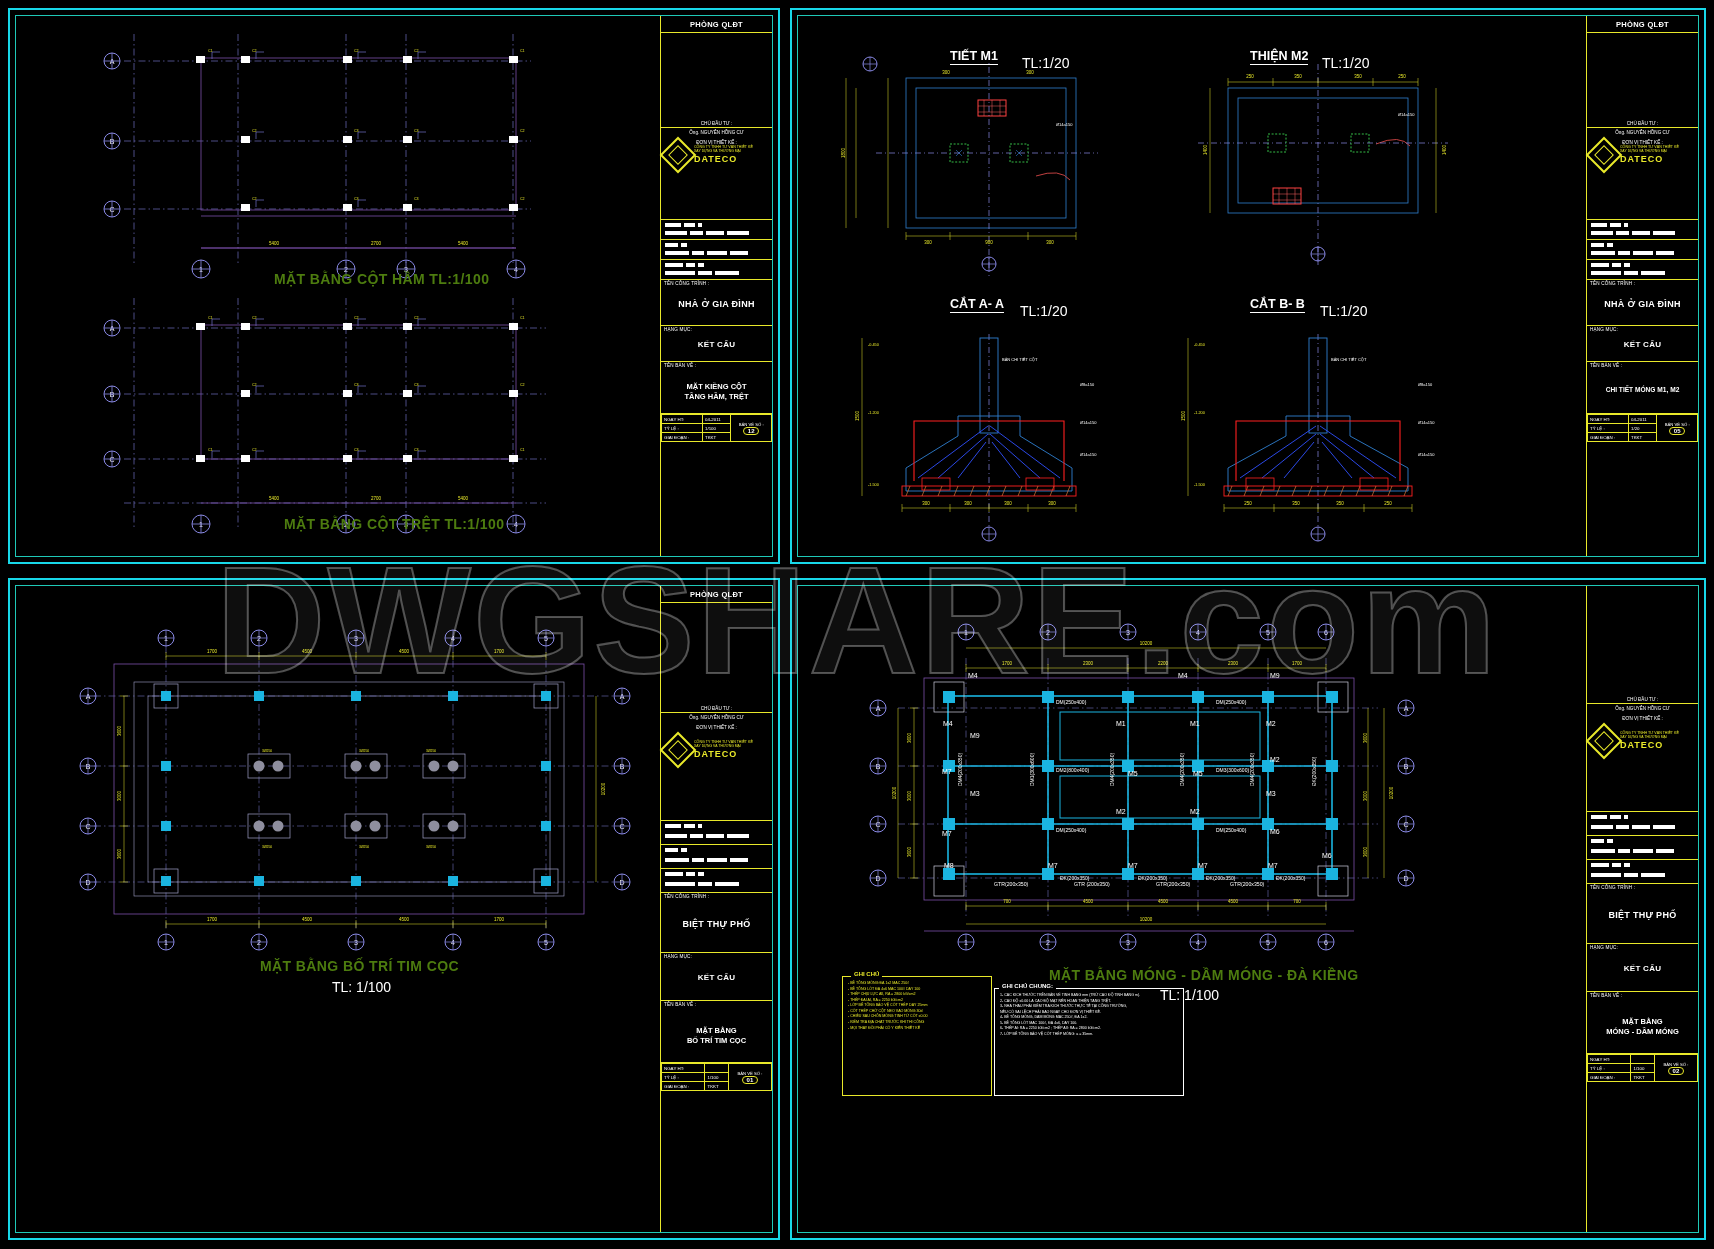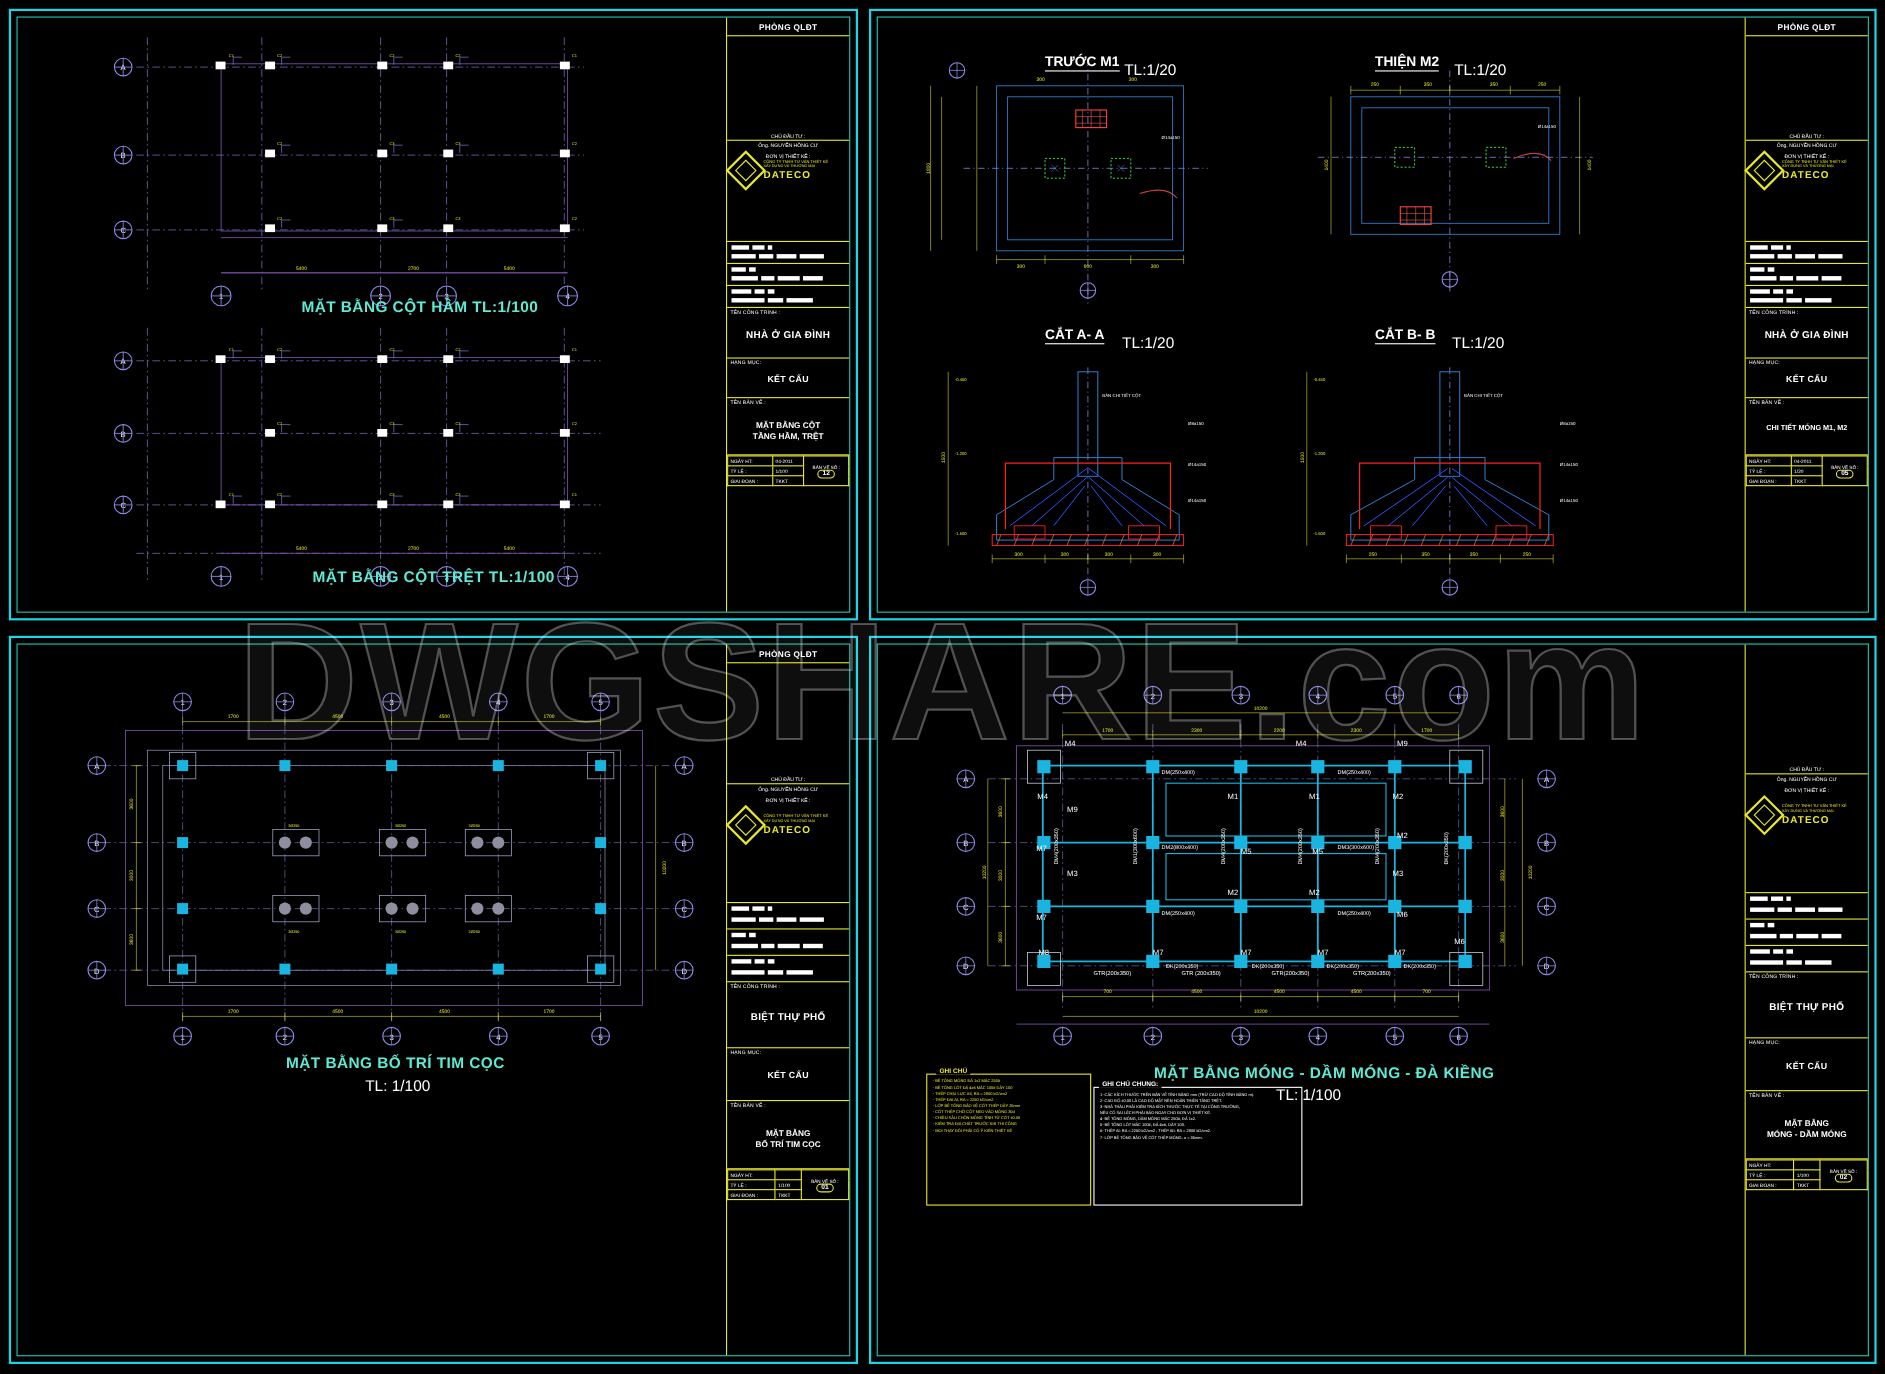--- a/index.html
+++ b/index.html
@@ -113,21 +113,21 @@
     padding: 1px 2px; height: 9px;
     white-space: nowrap;
   }
   .tb-foot td.v { color: #fff; }
   .sheetno {
     display: inline-block;
     border: 1px solid #e8e82a; border-radius: 6px;
     padding: 0 4px; font-size: 6px; font-weight: bold;
   }
   .title-main {
-    position: absolute; color: #5eead4; white-space: nowrap;
+    position: absolute; color: #4d7c0f; white-space: nowrap;
     font-size: 14px; font-weight: bold; letter-spacing: .4px;
   }
   .title-sub {
     position: absolute; color: #fff; white-space: nowrap;
     font-size: 14px;
   }
   .head-ul {
     position: absolute; color: #fff; white-space: nowrap;
     font-size: 12.5px; font-weight: bold;
     border-bottom: 1.5px solid #fff; padding-bottom: 1px;
@@ -446,21 +446,21 @@
         <div class="tb-row tb-proj">
           <div class="tb-cap" style="bottom:auto; top:1px;">TÊN CÔNG TRÌNH :</div>
           <div class="tb-big">NHÀ Ở GIA ĐÌNH</div>
         </div>
         <div class="tb-row tb-item">
           <div class="tb-cap" style="bottom:auto; top:1px;">HẠNG MỤC:</div>
           <div class="tb-big" style="font-size:8px">KẾT CẤU</div>
         </div>
         <div class="tb-row tb-dwg">
           <div class="tb-cap" style="bottom:auto; top:1px;">TÊN BẢN VẼ :</div>
-          <div class="tb-mid" style="white-space:pre-line">MẶT BẰNG CỘT
+          <div class="tb-mid" style="white-space:pre-line">MẶT KIỀNG CỘT
 TẦNG HẦM, TRỆT</div>
         </div>
         <div class="tb-foot">
           <table>
             <tbody>
                 <tr>
               <td>NGÀY HT:</td>
               <td class="v">04-2011</td>
               <td rowspan="3" style="text-align:center;vertical-align:middle">
                 <div style="font-size:4.2px">BẢN VẼ SỐ :</div>
@@ -747,21 +747,21 @@
               <text x="396" y="398">-1.200</text>
               <text x="396" y="470">-1.500</text>
           </g>
           <circle class="axis-circ" cx="520" cy="518" r="7"></circle>
           <g stroke="#8a8ae6" stroke-width="0.7">
               <line x1="513" y1="518" x2="527" y2="518"></line>
               <line x1="520" y1="511" x2="520" y2="525"></line>
             </g>
         </svg>
 
-        <div class="head-ul" style="left:152px; top:33px;">TRƯỚC M1</div>
+        <div class="head-ul" style="left:152px; top:33px;">TIẾT M1</div>
         <div class="title-sub" style="left:224px; top:39px;">TL:1/20</div>
         <div class="head-ul" style="left:452px; top:33px;">THIỆN M2</div>
         <div class="title-sub" style="left:524px; top:39px;">TL:1/20</div>
         <div class="head-ul" style="left:152px; top:281px;">CẮT A- A</div>
         <div class="title-sub" style="left:222px; top:287px;">TL:1/20</div>
         <div class="head-ul" style="left:452px; top:281px;">CẮT B- B</div>
         <div class="title-sub" style="left:522px; top:287px;">TL:1/20</div>
       </div>
 
       <div class="titleblock">

